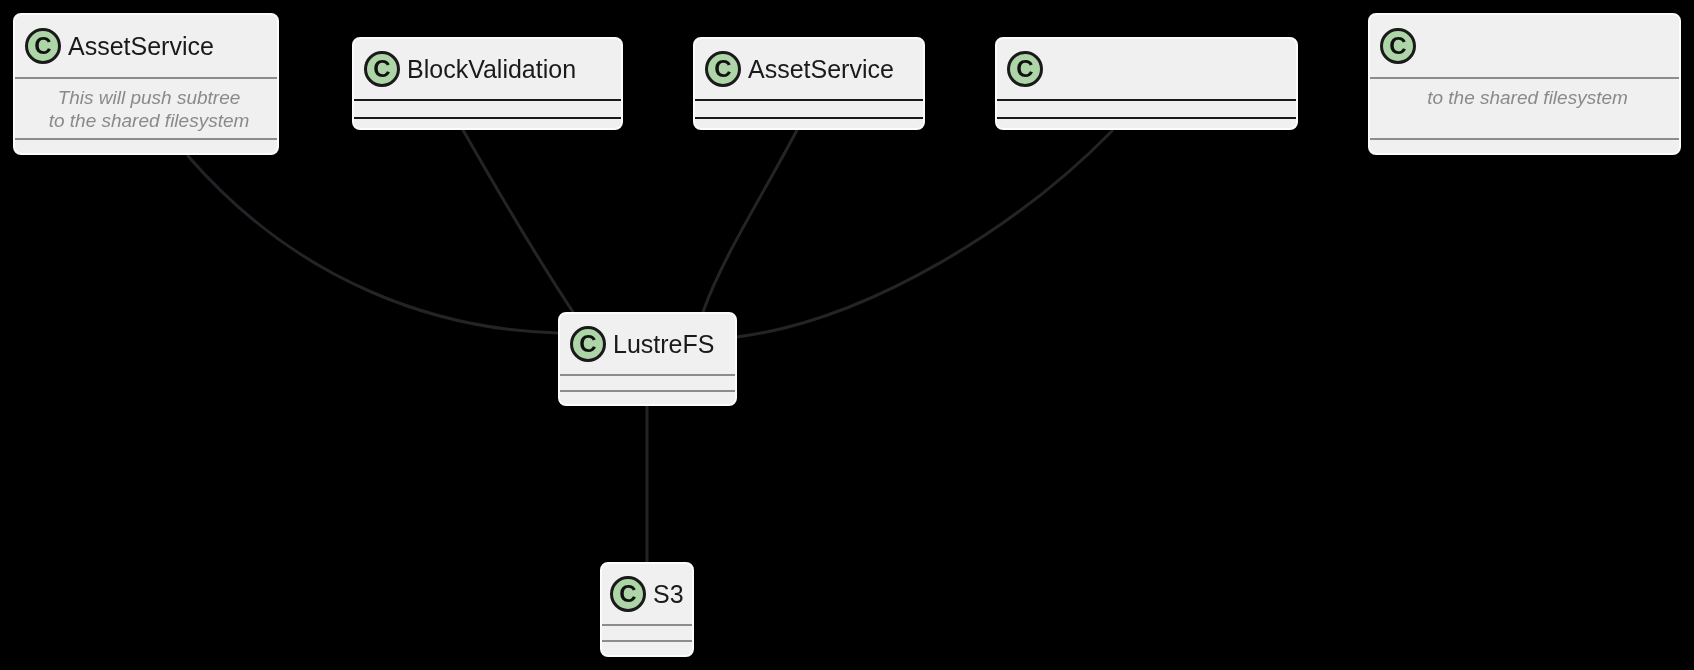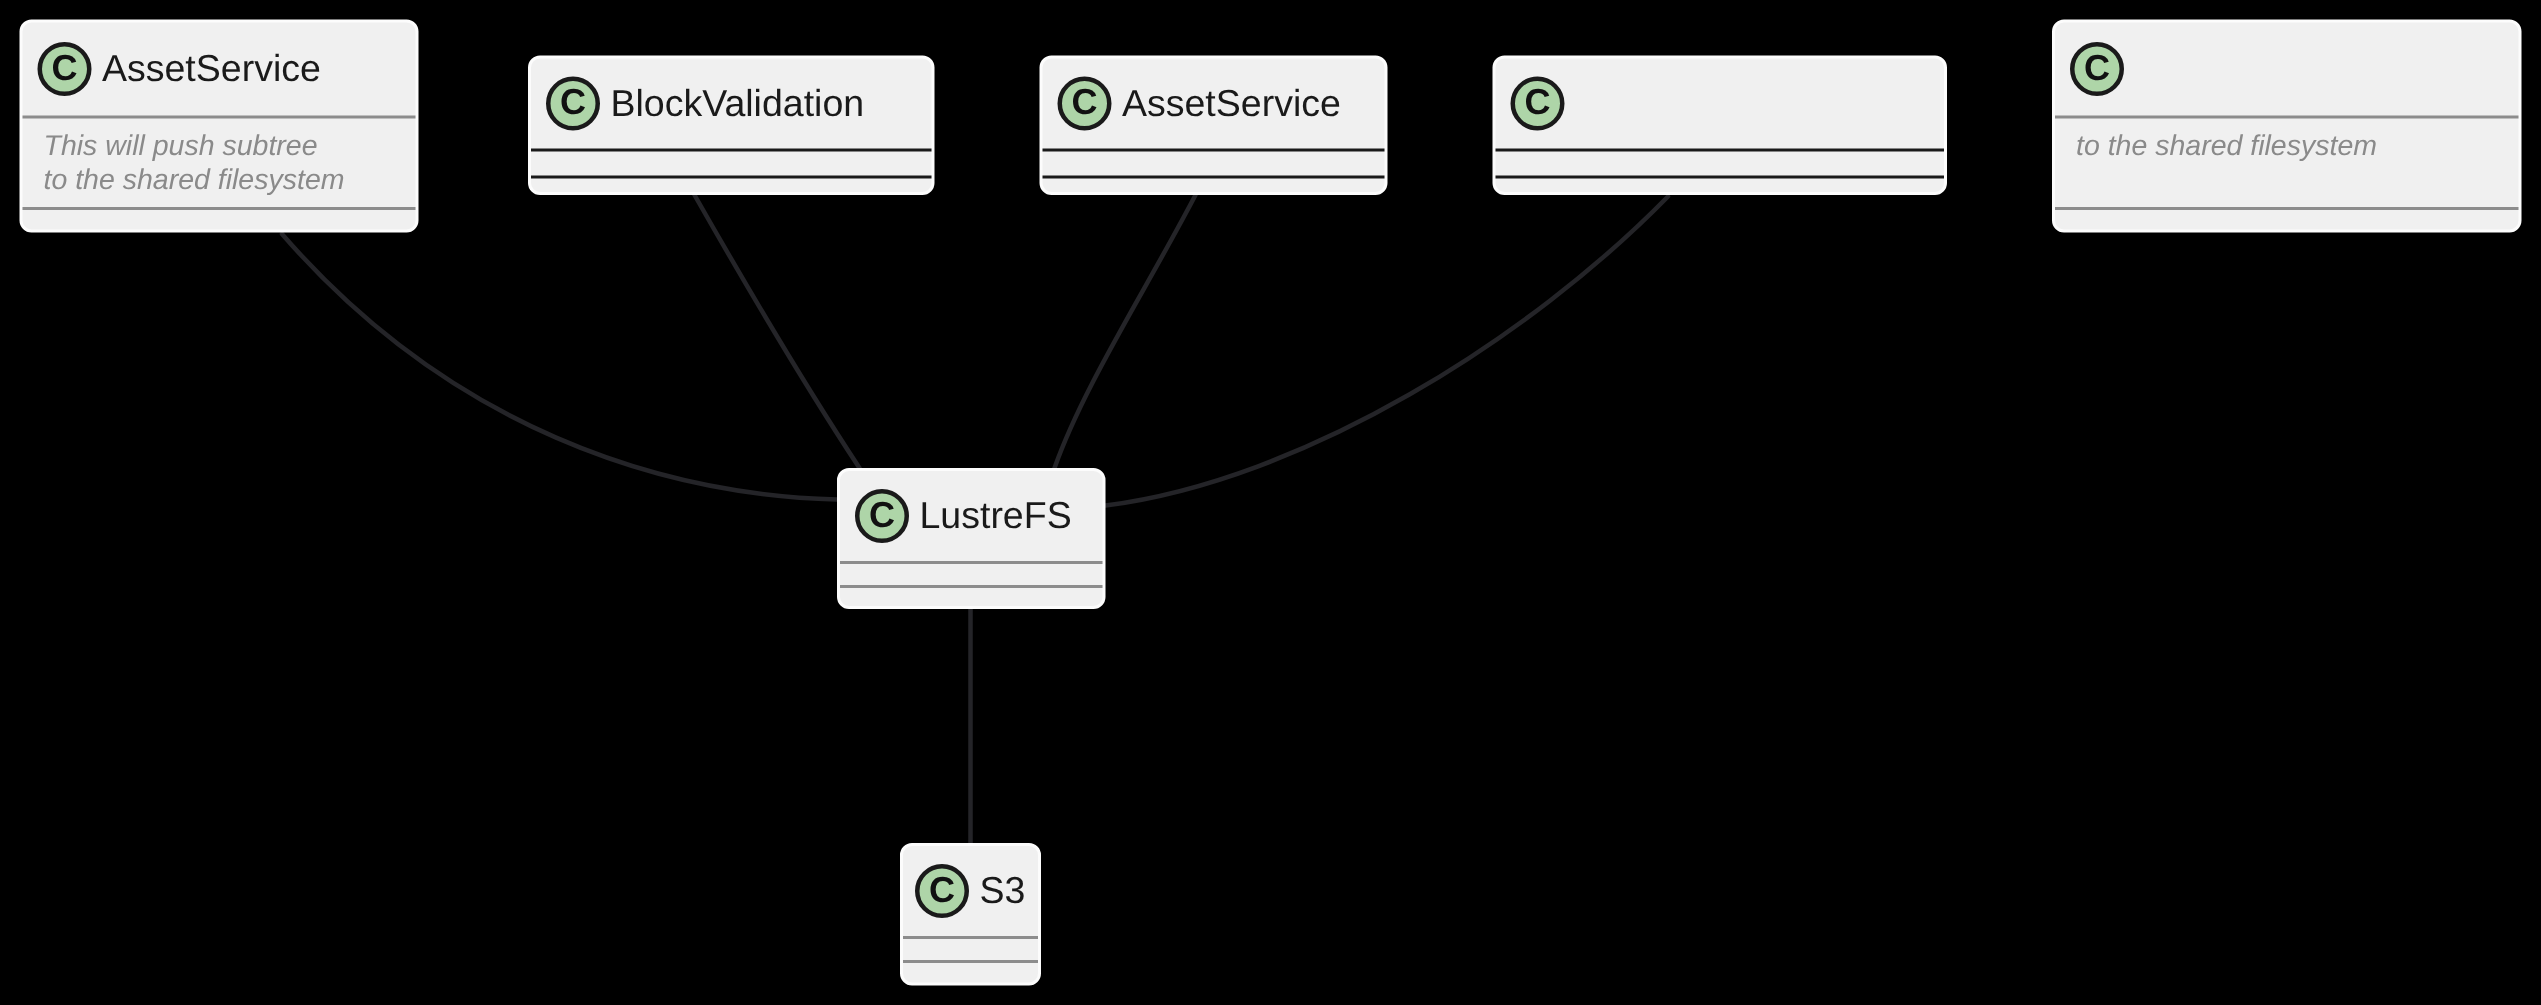--- a/index.html
+++ b/index.html
@@ -79,20 +79,21 @@
     flex: none;
   }
   .note-section {
     flex: 1;
     padding: 7px 8px 18px 14px;
     font-style: italic;
     font-size: 19px;
     line-height: 23px;
     color: #8a8a8a;
     overflow: hidden;
+    text-align: center;
   }
   .strip-mid { height: 16px; flex: none; }
   .strip-end { flex: 1; }
 </style>
 </head>
 <body>
 
 <div class="canvas">
 
   <svg class="edges-layer" viewBox="0 0 1694 670" xmlns="http://www.w3.org/2000/svg">

